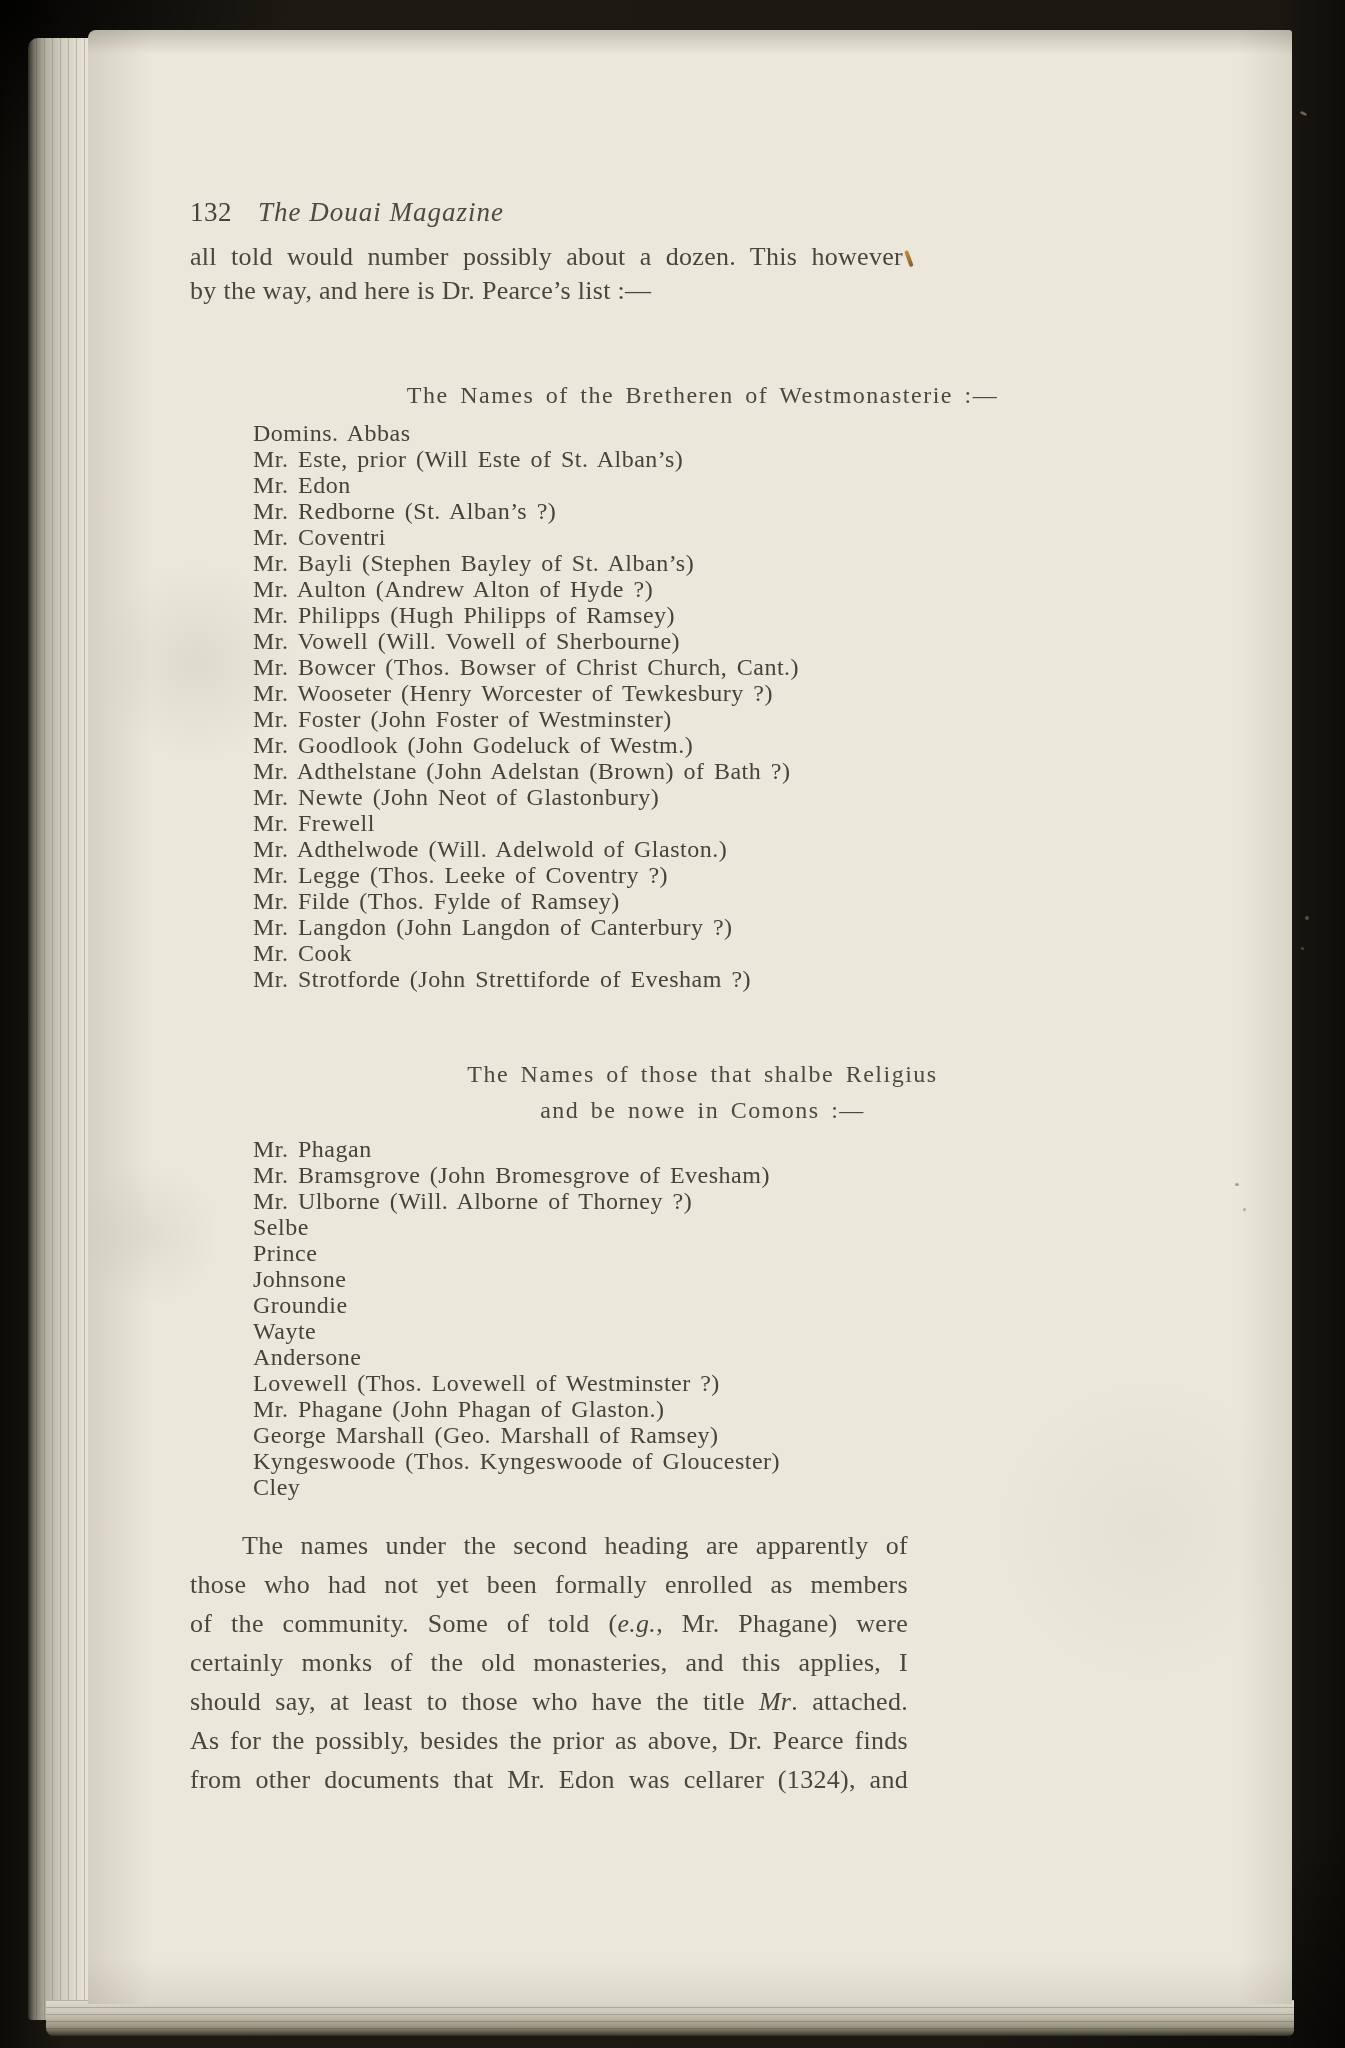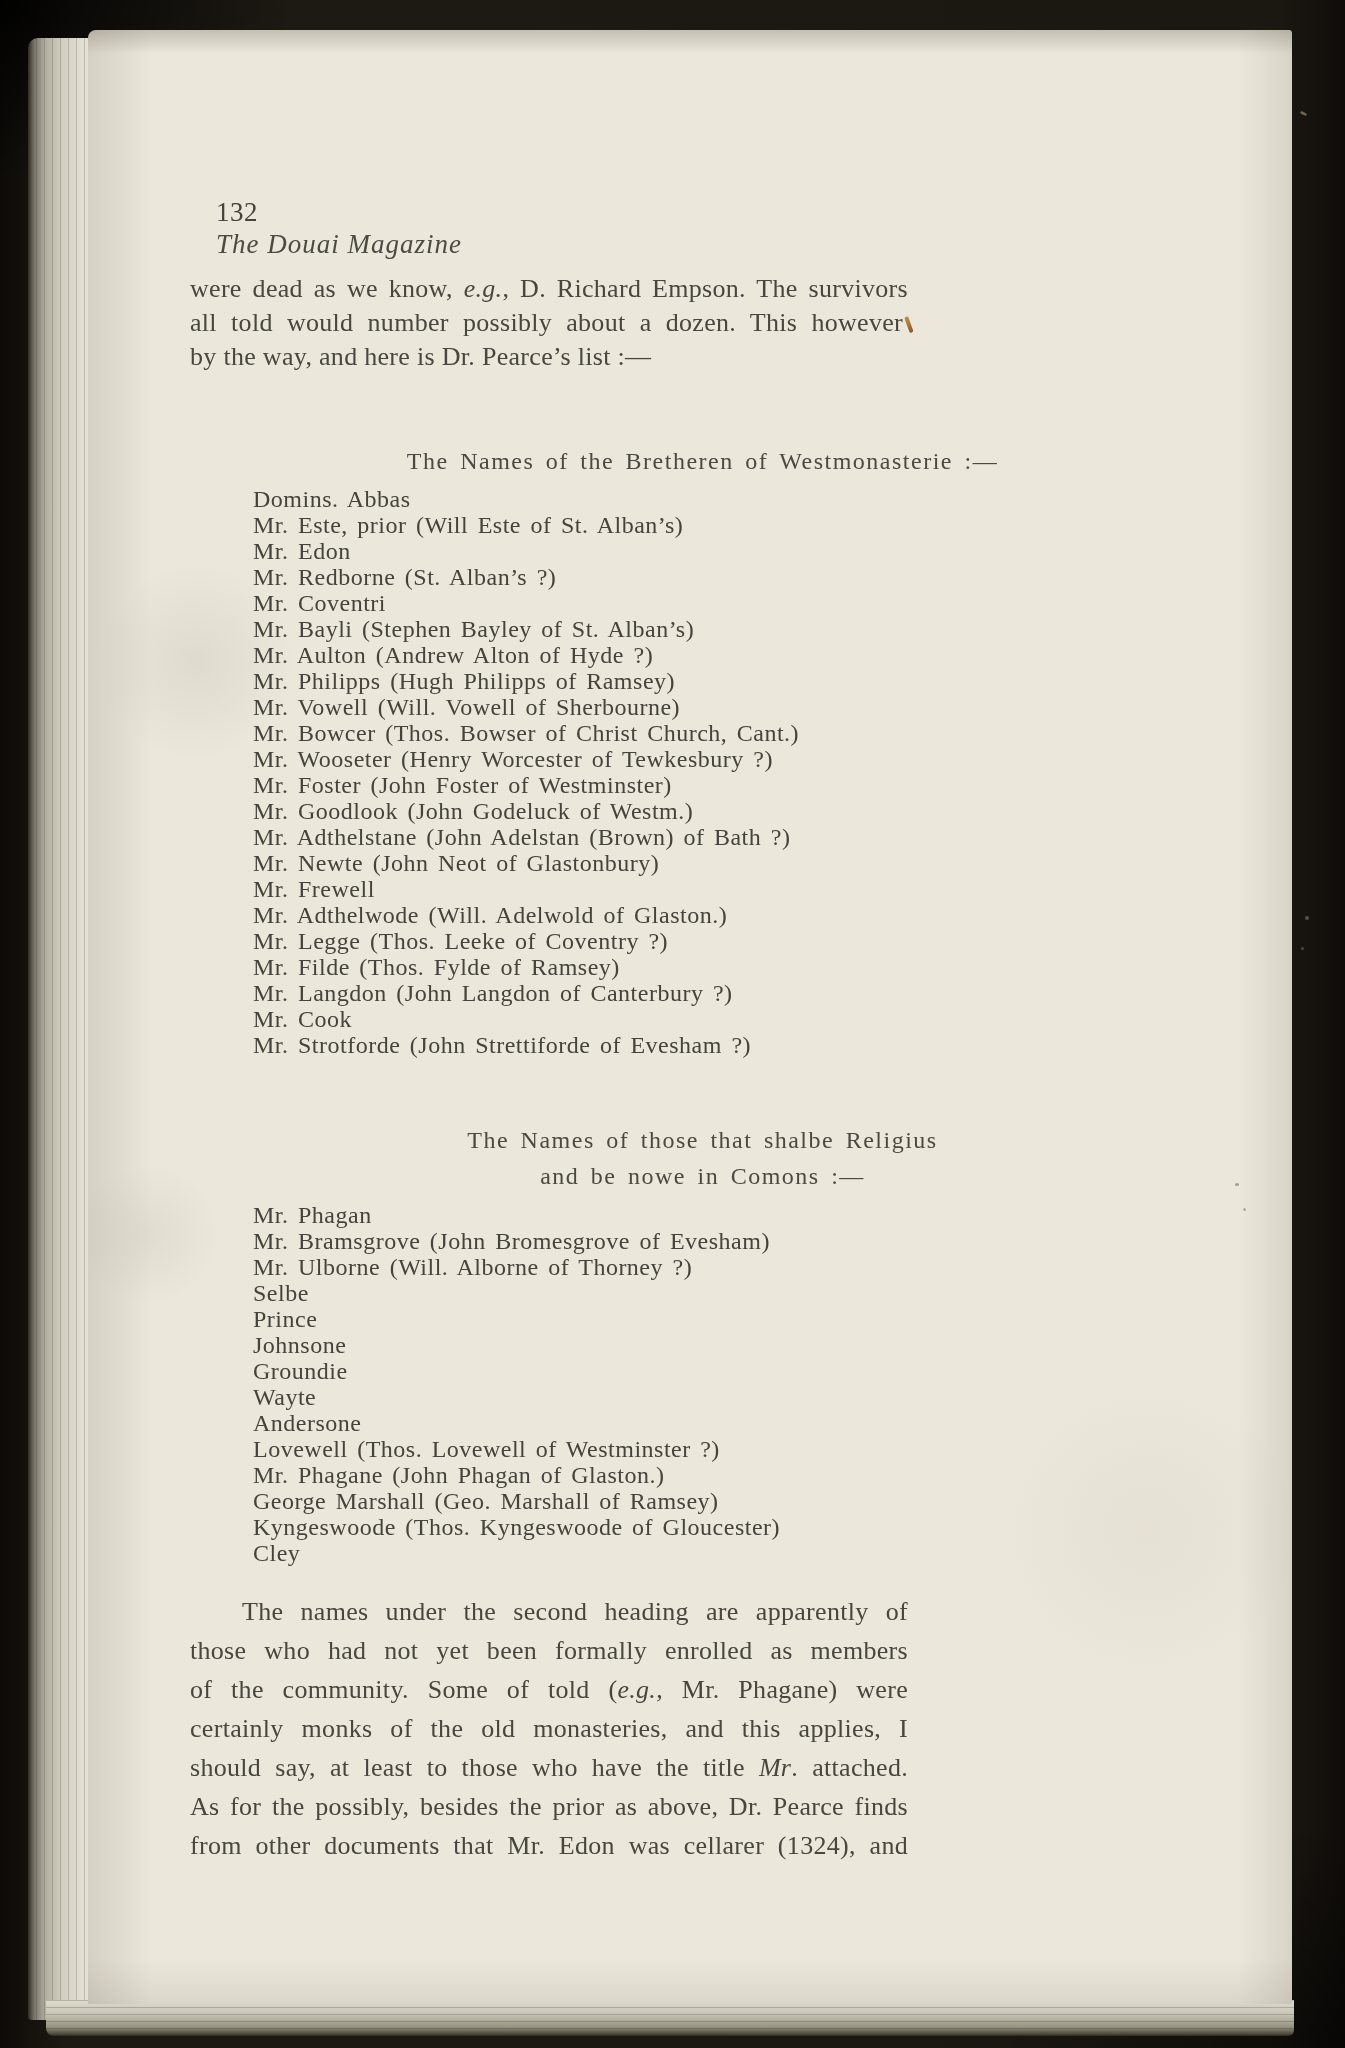--- a/index.html
+++ b/index.html
@@ -40,21 +40,21 @@
       radial-gradient(circle 140px at 9% 32%, rgba(110,106,96,.10), transparent 70%),
       radial-gradient(circle 100px at 5% 61%, rgba(110,106,96,.09), transparent 70%),
       radial-gradient(circle 200px at 88% 76%, rgba(130,122,104,.06), transparent 75%),
       linear-gradient(90deg, rgba(84,78,62,.15), rgba(84,78,62,0) 64px),
       linear-gradient(180deg, rgba(40,34,22,.20), rgba(40,34,22,0) 24px),
       linear-gradient(270deg, rgba(84,78,62,.13), rgba(84,78,62,0) 54px),
       linear-gradient(0deg, rgba(84,78,62,.11), rgba(84,78,62,0) 46px),
       #ebe7da;
   }
   .content{position:absolute;left:102px;top:0;width:718px;color:#48463f;}
-  .pg-header{margin-top:166px;line-height:32px;font-size:27px;letter-spacing:.5px;display:flex;align-items:baseline;flex-direction:column;}
+  .pg-header{margin-top:166px;line-height:32px;font-size:27px;letter-spacing:.5px;display:flex;align-items:baseline;}
   .pg-num{color:#45433c;}
   .journal-title{font-style:italic;margin-left:26px;letter-spacing:1px;color:#4c4a43;}
   .para{font-size:26px;letter-spacing:.3px;}
   #intro{margin-top:12px;line-height:34px;}
   .para-line{white-space:normal;}
   .para-line.just{text-align:justify;text-align-last:justify;}
   .para-line.indent{padding-left:52px;}
   .it{font-style:italic;}
   .section-heading{
     margin-left:140px;width:745px;text-align:center;
@@ -89,21 +89,20 @@
 
 <div class="page">
   <div class="content">
 
     <div class="pg-header">
       <span class="pg-num">132</span>
       <span class="journal-title">The Douai Magazine</span>
     </div>
 
     <div id="intro" class="para">
-        <div class="para-line just"><span>were dead as we know, </span><span class="it">e.g.</span><span>, D. Richard Empson.  The survivors</span></div>
         <div class="para-line just"><span>all told would number possibly about a dozen.  This however</span><span class="pen-mark"></span></div>
         <div class="para-line"><span>by the way, and here is Dr. Pearce’s list :—</span></div>
       </div>
 
     <div id="heading1" class="section-heading">The Names of the Bretheren of Westmonasterie :—</div>
 
     <div id="list1" class="name-list">
         <div class="list-line">Domins. Abbas</div>
         <div class="list-line">Mr. Este, prior (Will Este of St. Alban’s)</div>
         <div class="list-line">Mr. Edon</div>

